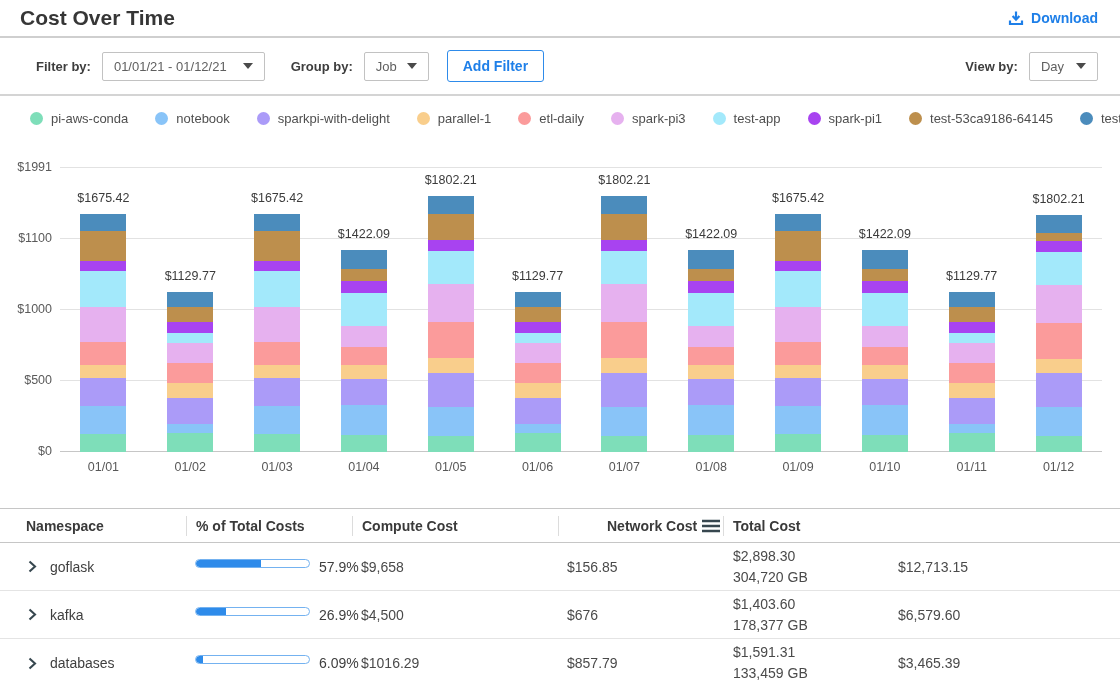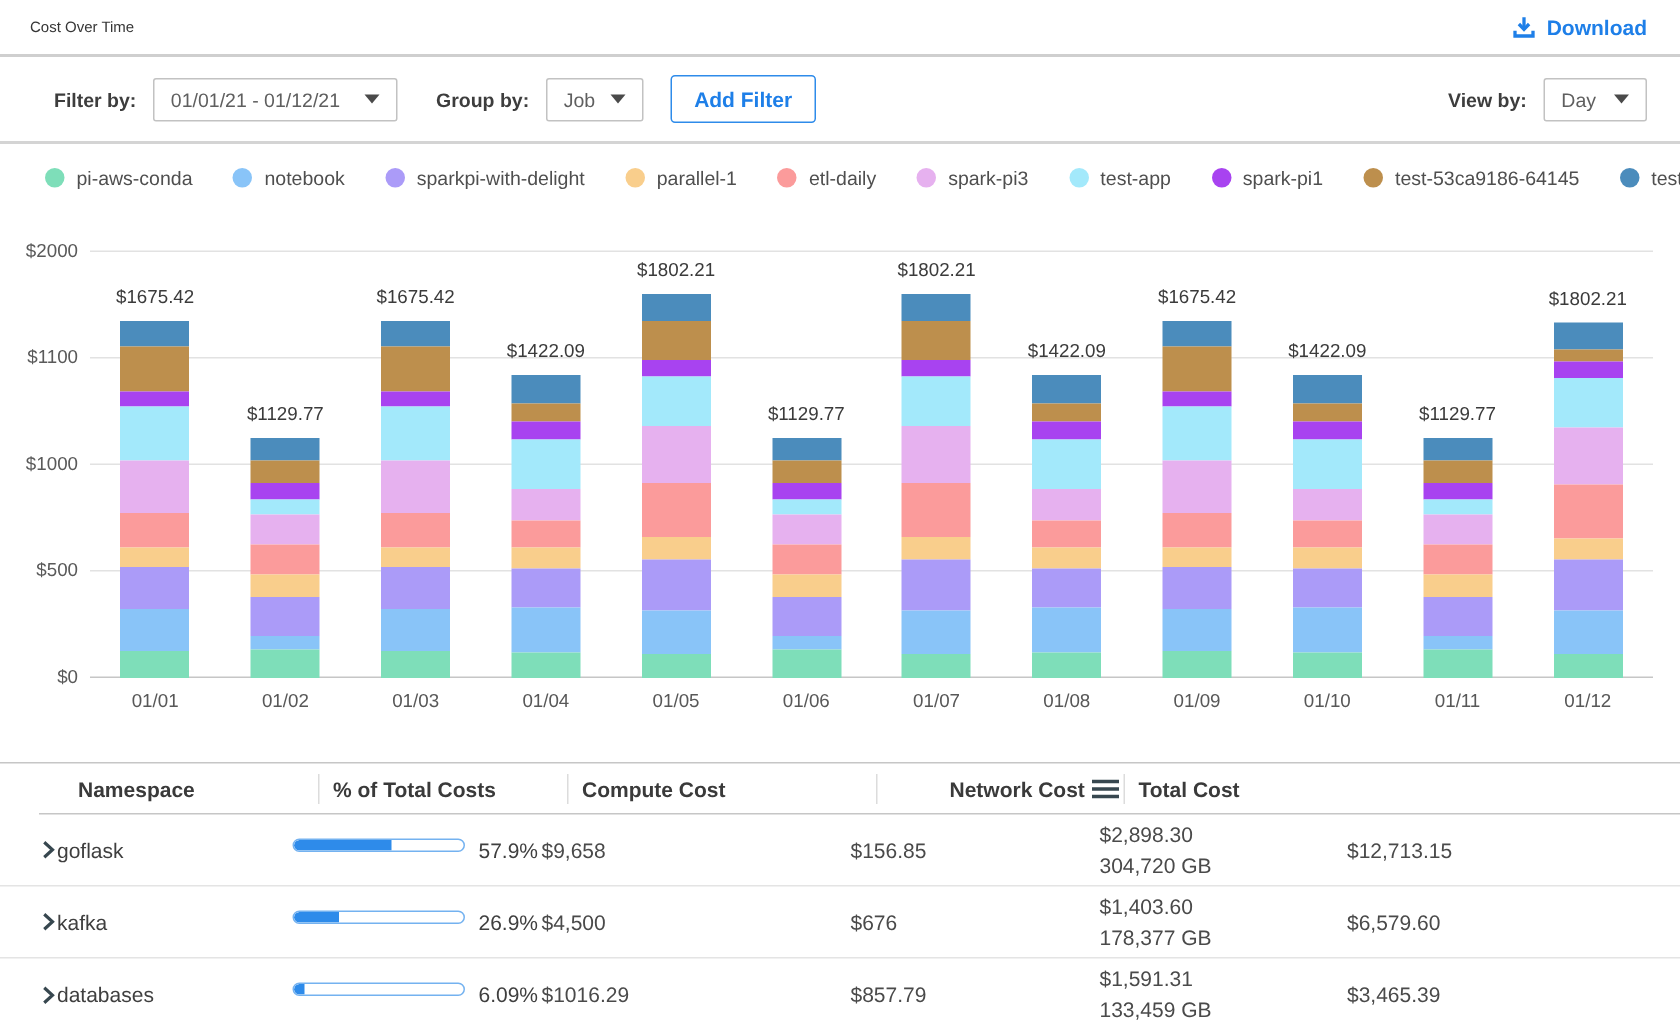--- a/index.html
+++ b/index.html
@@ -2,21 +2,21 @@
 <html><head>
 <meta charset="utf-8">
 <style>
   * { box-sizing: border-box; margin: 0; padding: 0; }
   html,body { width:1120px; height:687px; background:#fff; overflow:hidden;
     font-family:"Liberation Sans", sans-serif; color:#3b3b3b; }
 
   
   .title-bar { height:38px; display:flex; align-items:center; justify-content:space-between;
     padding:0 22px 0 20px; border-bottom:2px solid #cfcfcf; }
-  .page-title { font-size:10px; font-weight:normal; color:#363636; }
+  .page-title { font-size:21px; font-weight:bold; color:#363636; }
   .download-btn { display:flex; align-items:center; gap:7px; color:#1e7fe8; font-weight:bold;
     font-size:14px; cursor:pointer; }
 
   
   .filter-bar { height:58px; display:flex; align-items:center; padding:0 22px 0 36px;
     border-bottom:2px solid #d4d4d4; }
   .fl-label { font-size:13px; font-weight:bold; color:#3d3d3d; margin-right:11px; }
   .select-box { display:flex; align-items:center; border:1px solid #c2c2c2; border-radius:2px;
     background:#fff; padding:6px 11px; font-size:13px; color:#5f5f5f; cursor:pointer; }
   .select-box .caret { margin-left:16px; }
@@ -45,32 +45,32 @@
   .bar-stack { width:46px; display:flex; flex-direction:column-reverse; }
   .bar-seg { width:100%; }
   .bar-total { position:absolute; left:-12px; right:-12px; text-align:center; font-size:12.5px;
     color:#3b3b3b; white-space:nowrap; }
   .xlabels { display:flex; margin:8px 18px 0 60px; height:22px; }
   .xlabels span { flex:1; text-align:center; font-size:12.5px; color:#585858; }
 
   
   .cost-table { margin-top:26px; border-top:1px solid #c6c6c6; }
   .t-head { display:flex; align-items:center; height:34px; padding:0 20px;
-    border-bottom:1px solid #c6c6c6; font-size:14px; font-weight:bold; color:#3a3a3a;margin-left:26px; }
+    border-bottom:1px solid #c6c6c6; font-size:14px; font-weight:bold; color:#3a3a3a; }
   .t-head .cell { display:flex; align-items:center; height:20px; padding-left:9px; }
   .t-head .cell + .cell { border-left:1px solid #dcdcdc; }
   .t-head .cell:first-child { padding-left:6px; }
   .cell.c0 { width:166px; } .cell.c1 { width:166px; } .cell.c2 { width:206px; }
   .cell.c3 { width:166px; } .cell.c4 { width:165px; justify-content:space-between;padding-left:48px; }
   .cell.c5 { width:211px; }
   .t-row { display:flex; align-items:center; height:48px; padding:0 20px;
     border-bottom:1px solid #e4e4e4; font-size:14px; color:#4a4a4a; cursor:pointer; }
   .t-row:last-child { border-bottom:none; }
   .t-row .cell { padding-left:9px; }
-  .t-row .cell.c0 { display:flex; align-items:center; color:#3f3f3f; padding-left:6px; }
+  .t-row .cell.c0 { display:flex; align-items:center; gap:12px; color:#3f3f3f; padding-left:6px; }
   .t-row .cell.c1 { display:flex; align-items:flex-start; }
   .pbar-track { width:115px; height:9px; border:1px solid #74b2f0; border-radius:6px;
     position:relative; margin-right:9px; background:#fff; overflow:hidden; flex:0 0 auto; }
   .pbar-fill { position:absolute; left:0; top:0; bottom:0; background:#2e8bea; border-radius:5px 0 0 5px; }
   .pct-text { color:#3f3f3f; }
   .net-cell .line { line-height:21px; }
   .hamburger-icon { cursor:pointer; margin-right:2px; display:flex; }
   .chev-icon { display:flex; flex:0 0 auto; }
 </style>
 </head>
@@ -162,21 +162,21 @@
     <div id="grid-container">
         <div class="gridline zero" style="bottom: 0%;"></div>
         <div class="ytick" style="bottom: calc(0% - 6px); transform: none;">$0</div>
         <div class="gridline" style="bottom: 25%;"></div>
         <div class="ytick" style="bottom: calc(25% - 6px); transform: none;">$500</div>
         <div class="gridline" style="bottom: 50%;"></div>
         <div class="ytick" style="bottom: calc(50% - 6px); transform: none;">$1000</div>
         <div class="gridline" style="bottom: 75%;"></div>
         <div class="ytick" style="bottom: calc(75% - 6px); transform: none;">$1100</div>
         <div class="gridline" style="bottom: 100%;"></div>
-        <div class="ytick" style="bottom: calc(100% - 6px); transform: none;">$2000</div>
+        <div class="ytick" style="bottom: calc(100% - 6px); transform: none;">$1991</div>
       </div>
     <div class="bars-row" id="bars-container">
         <div class="bar-group">
           <div class="bar-total" style="bottom: 246.8px;">$1675.42</div>
           <div class="bar-stack">
             <div class="bar-seg" style="height: 17.8px; background: rgb(126, 222, 185);"></div>
             <div class="bar-seg" style="height: 28.4px; background: rgb(137, 196, 248);"></div>
             <div class="bar-seg" style="height: 27.7px; background: rgb(171, 155, 248);"></div>
             <div class="bar-seg" style="height: 13.2px; background: rgb(249, 206, 140);"></div>
             <div class="bar-seg" style="height: 23px; background: rgb(251, 155, 155);"></div>

